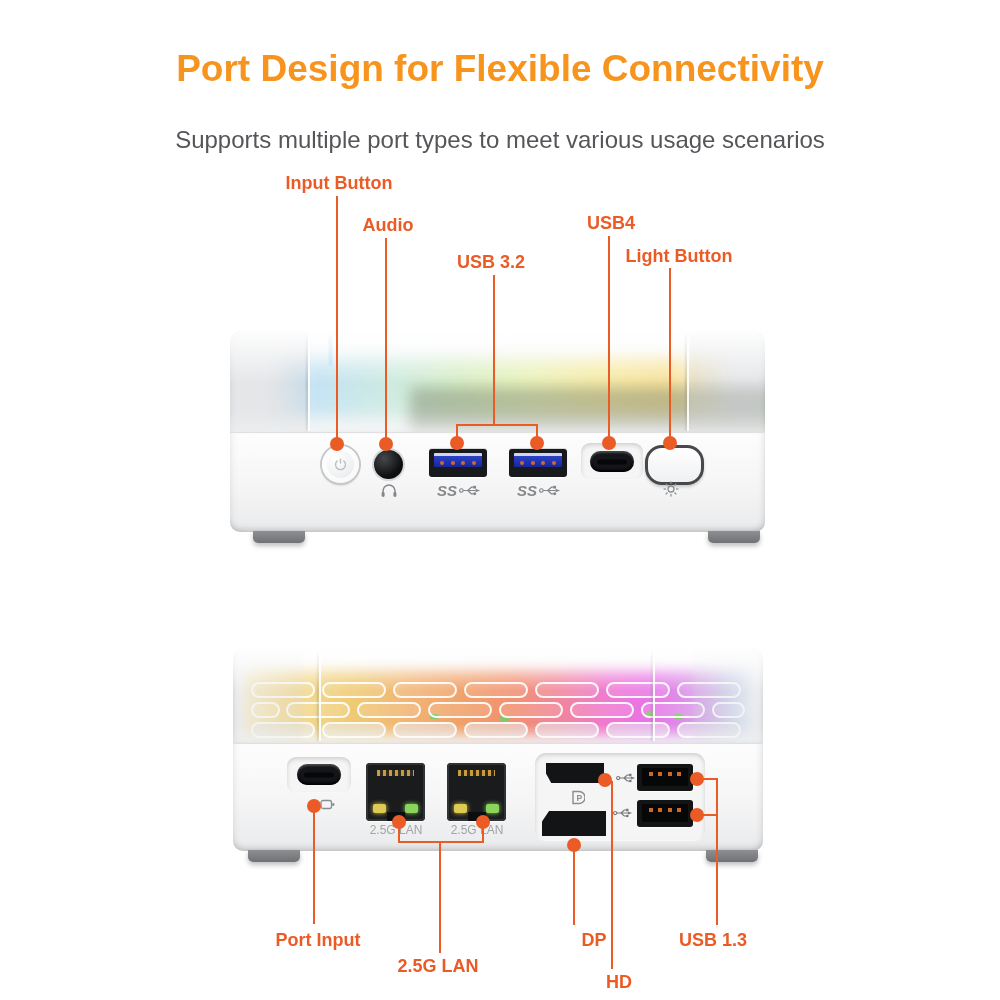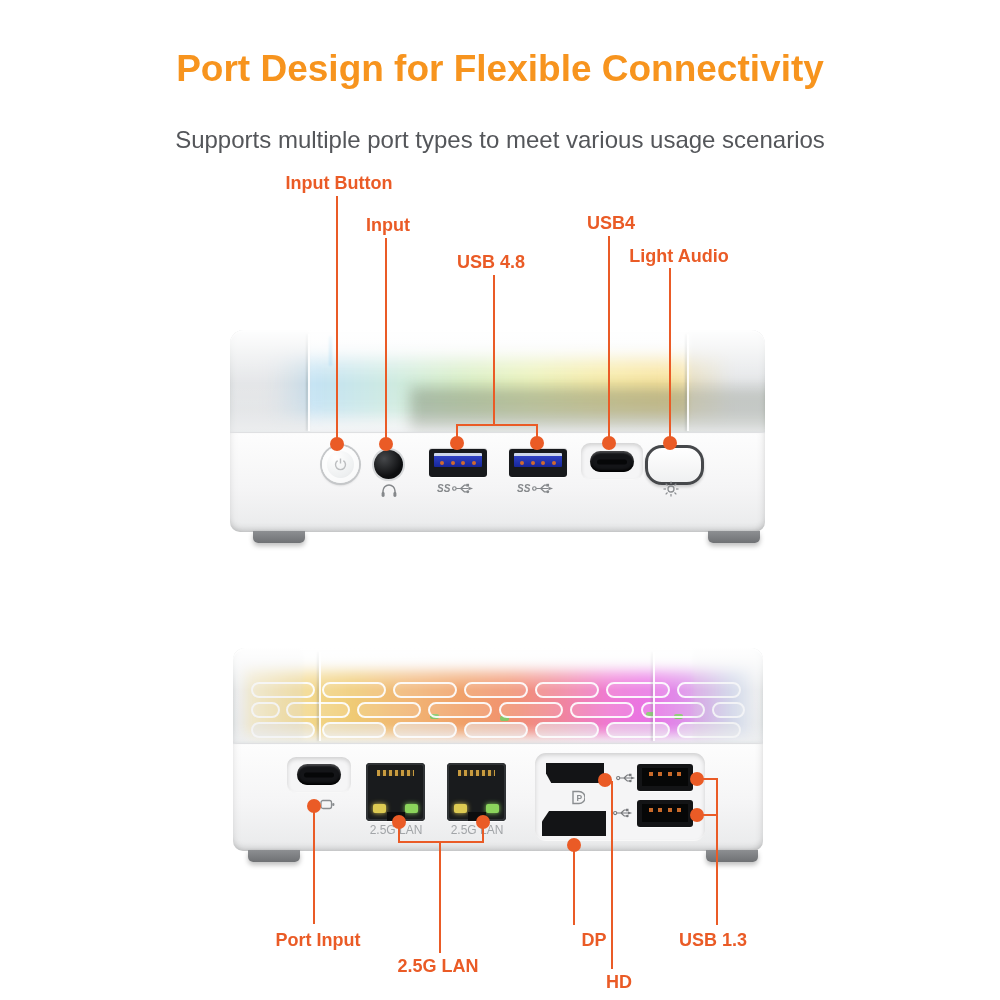--- a/index.html
+++ b/index.html
@@ -71,36 +71,36 @@
   .printed{font-size:12px;color:#a2a5a8;transform:translateX(-50%);white-space:nowrap;}
   .hdmi{width:58px;height:20px;background:#131416;
         clip-path:polygon(0 0,100% 0,100% 52%,91% 100%,9% 100%,0 52%);}
   .dp{width:64px;height:25px;background:#131416;clip-path:polygon(0 42%,11% 0,100% 0,100% 100%,0 100%);}
   .usba2{width:56px;height:27px;background:#131416;border-radius:3px;
         box-shadow:0 1px 1px rgba(255,255,255,.85);}
   .usba2 .inner{position:absolute;left:5px;right:5px;top:4px;bottom:5px;background:#060707;}
   .usba2 .pins2{position:absolute;left:12px;right:12px;top:8px;height:4px;display:flex;justify-content:space-between;}
   .usba2 .pins2 i{width:4px;height:4px;background:#c96a2a;}
   .icn{color:#85888b;display:flex;align-items:center;gap:2px;}
-  .ss-txt{font-size:10px;font-weight:bold;font-style:italic;color:#85888b;letter-spacing:0;}
+  .ss-txt{font-size:15px;font-weight:bold;font-style:italic;color:#85888b;letter-spacing:0;}
   svg{display:block;}
 </style>
 </head>
 <body>
 
 <div id="canvas">
 
   <div class="abs subtitle">Supports multiple port types to meet various usage scenarios</div>
   <div class="abs title">Port Design for Flexible Connectivity</div>
 
   <div class="abs lbl" style="left:339px;top:173px;">Input Button</div>
-  <div class="abs lbl" style="left:388px;top:215px;">Input</div>
-  <div class="abs lbl" style="left:491px;top:252px;">USB 4.8</div>
+  <div class="abs lbl" style="left:388px;top:215px;">Audio</div>
+  <div class="abs lbl" style="left:491px;top:252px;">USB 3.2</div>
   <div class="abs lbl" style="left:611px;top:213px;">USB4</div>
-  <div class="abs lbl" style="left:679px;top:246px;">Light Audio</div>
+  <div class="abs lbl" style="left:679px;top:246px;">Light Button</div>
 
   <div class="abs vl" style="left:336px;top:196px;height:242px;"></div>
   <div class="abs vl" style="left:385px;top:238px;height:200px;"></div>
   <div class="abs vl" style="left:493px;top:275px;height:150px;"></div>
   <div class="abs hl" style="left:456px;top:424px;width:82px;"></div>
   <div class="abs vl" style="left:456px;top:424px;height:14px;"></div>
   <div class="abs vl" style="left:536px;top:424px;height:14px;"></div>
   <div class="abs vl" style="left:608px;top:236px;height:202px;"></div>
   <div class="abs vl" style="left:669px;top:268px;height:170px;"></div>
 

